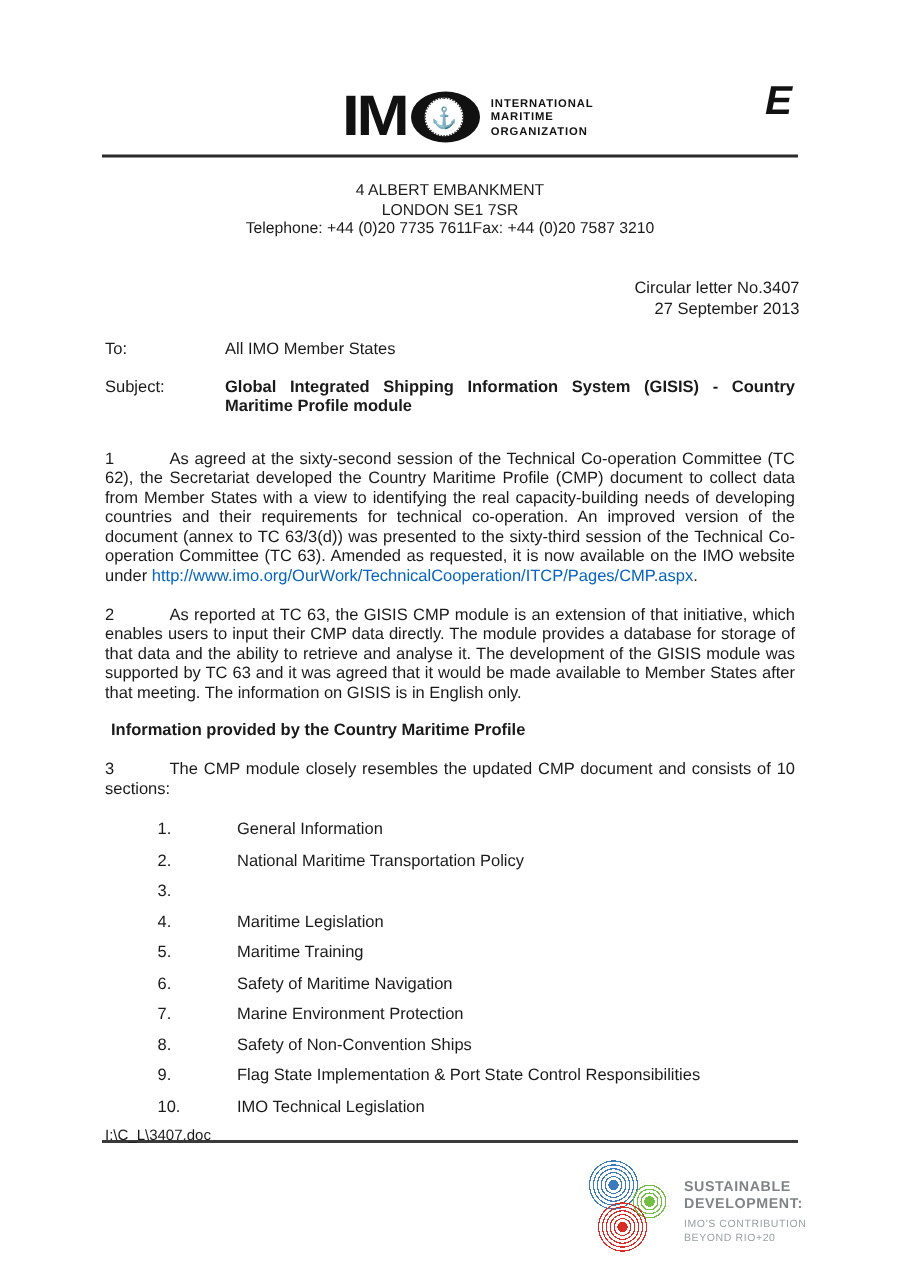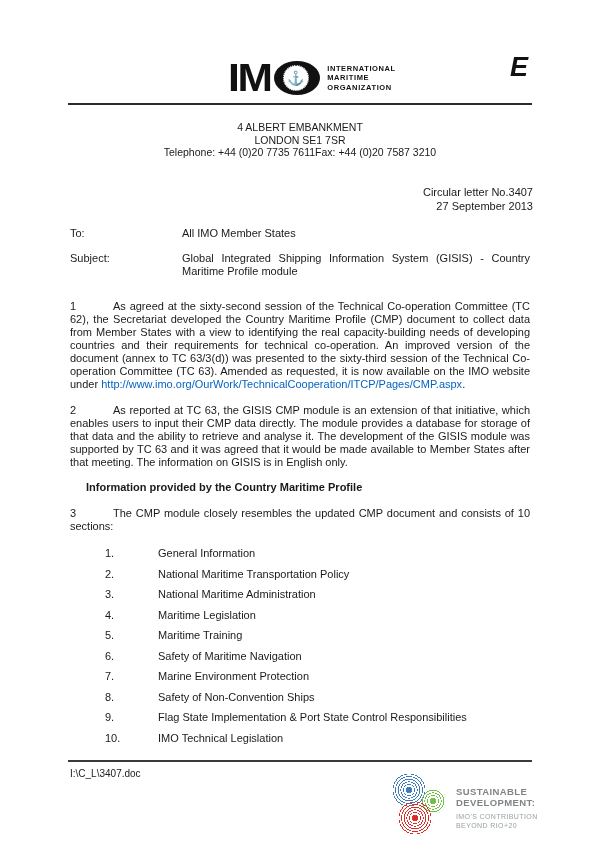--- a/index.html
+++ b/index.html
@@ -108,46 +108,46 @@
 
   
   .content {
     position: absolute;
     left: 70px;
     top: 227px;
     width: 460px;
     font-size: 11px;
     line-height: 13px;
   }
-  .field-row { display: flex; margin-bottom: 12px; gap: 32px; }
+  .field-row { display: flex; margin-bottom: 12px; }
   .field-label { width: 80px; flex: 0 0 80px; }
   .subject-row { margin-bottom: 22px; }
-  .subject-value { font-weight: normal; text-align: justify; width: 380px; }
+  .subject-value { font-weight: bold; text-align: justify; width: 380px; }
   .body-par { margin: 0 0 13px 0; text-align: justify; }
   .par-num { display: inline-block; width: 43px; }
   .par-2 { margin-bottom: 12px; }
-  .section-heading { font-weight: bold; margin: 0 0 13px 16px; }
+  .section-heading { font-weight: bold; margin: 0 0 13px 4px; }
   .par-3 { margin-bottom: 14px; }
   .list-row { display: flex; margin-bottom: 7.5px; }
   .list-num { margin-left: 35px; width: 53px; flex: 0 0 53px; }
   a.doc-link { color: #0563c1; text-decoration: none; }
 
   
   .footer-rule {
     position: absolute;
     left: 68px;
     top: 760px;
     width: 464px;
     height: 1.5px;
     background: #3a3a3a;
   }
   .doc-path {
     position: absolute;
     left: 70px;
-    top: 768px;
+    top: 752px;
     font-size: 10px;
     color: #1a1a1a;
   }
 
   
   .sd-circle { position: absolute; border-radius: 50%; }
   .sd-blue {
     left: 392px; top: 773px; width: 34px; height: 34px;
     background-image:
       radial-gradient(circle, #3b7bbd 0 2.5px, rgba(0,0,0,0) 3px),
@@ -247,21 +247,20 @@
     <div class="list-row">
       <span class="list-num">1.</span>
       <span>General Information</span>
     </div>
     <div class="list-row">
       <span class="list-num">2.</span>
       <span>National Maritime Transportation Policy</span>
     </div>
     <div class="list-row">
       <span class="list-num">3.</span>
-      <span>National Maritime Administration</span>
     </div>
     <div class="list-row">
       <span class="list-num">4.</span>
       <span>Maritime Legislation</span>
     </div>
     <div class="list-row">
       <span class="list-num">5.</span>
       <span>Maritime Training</span>
     </div>
     <div class="list-row">

